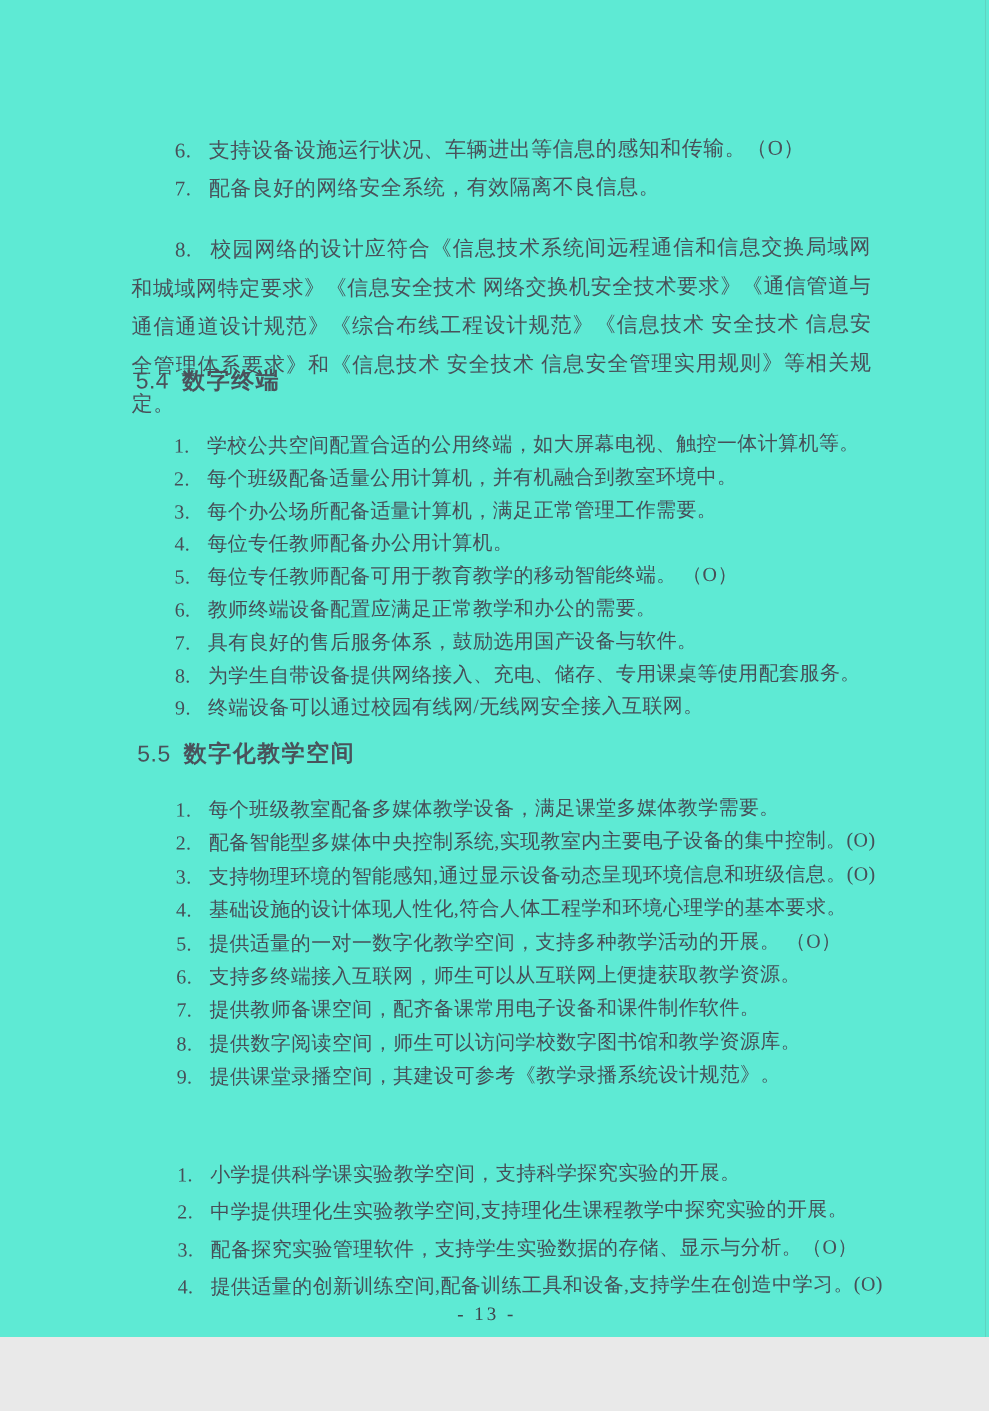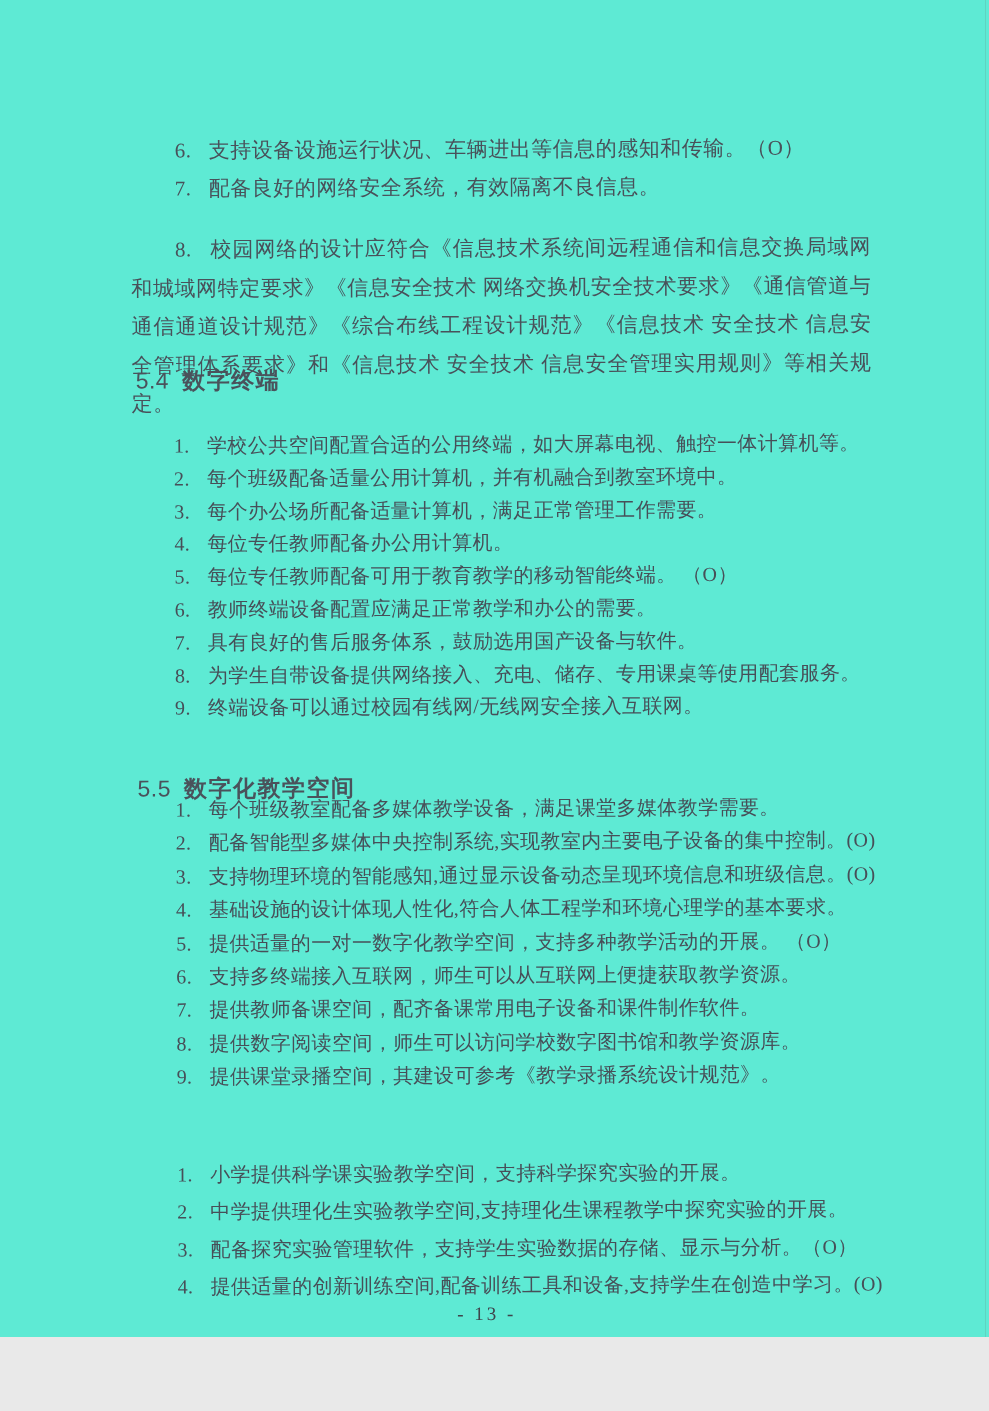--- a/index.html
+++ b/index.html
@@ -39,21 +39,21 @@
   .intro-para .num{margin-right:18px;}
   
   .sec-head{
     position:absolute;left:134px;
     font-family:"Liberation Sans","DejaVu Sans",sans-serif;
     font-weight:600;font-size:23px;color:#4a525b;
     letter-spacing:1.5px;white-space:nowrap;
   }
   .sec-head .sec-num{font-weight:500;margin-right:13px;letter-spacing:0.5px;}
   #head-54{top:364px;}
-  #head-55{top:772px;}
+  #head-55{top:737px;}
   #head-56{top:1097px;}
   
   .sec-list{position:absolute;left:0;right:0;}
   #list-54{top:428px;}
   #list-55{top:792px;}
   #list-56{top:1155px;}
   .li{
     position:relative;
     padding-left:172px;
     font-size:20px;color:#474f58;

